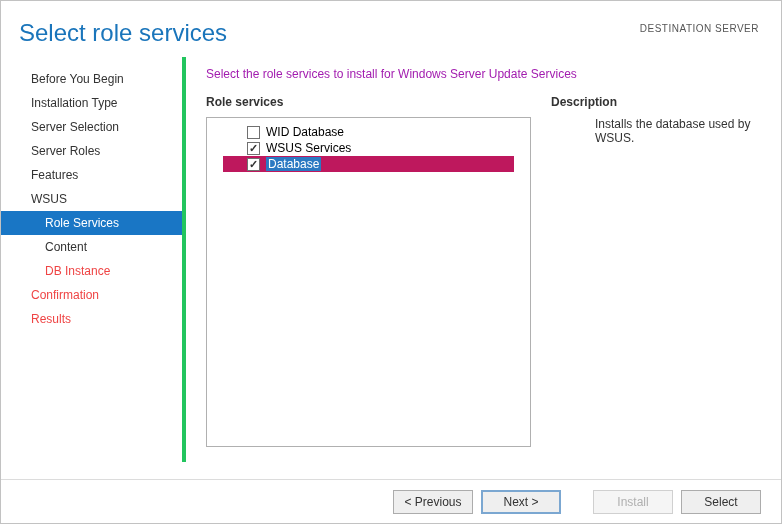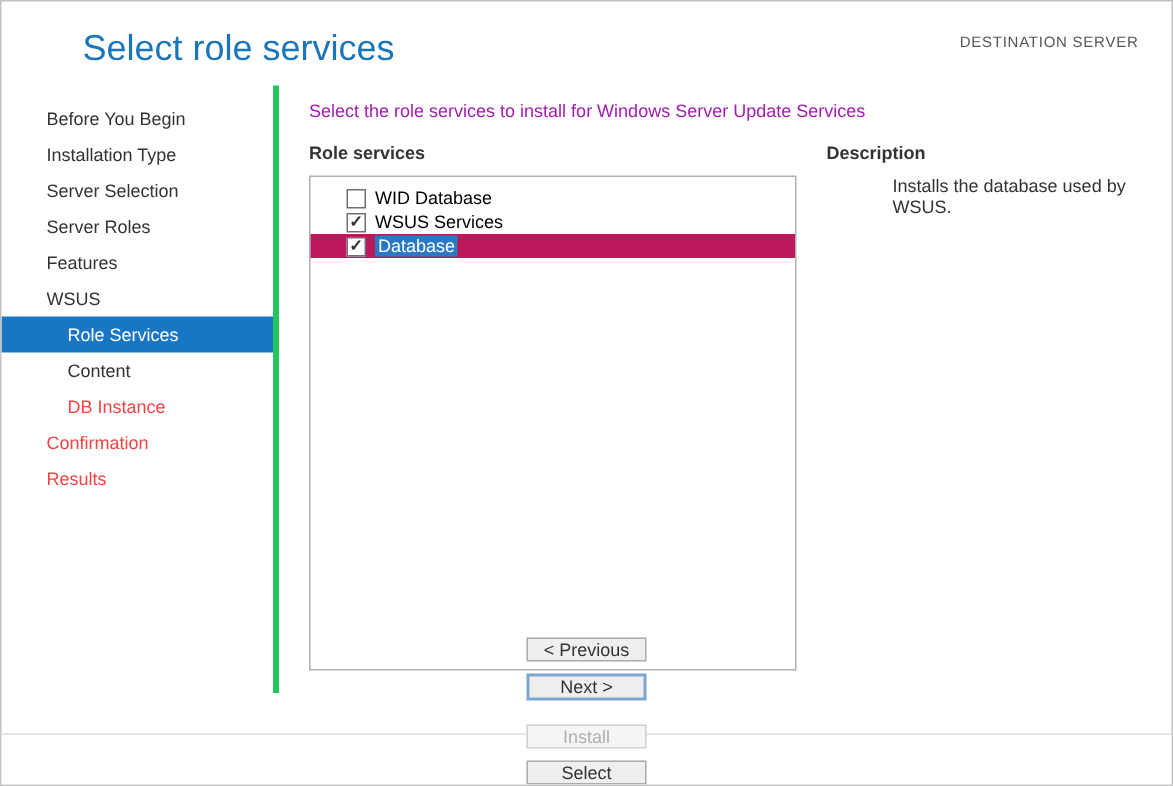--- a/index.html
+++ b/index.html
@@ -1,40 +1,40 @@
 <!DOCTYPE html>
 <html><head>
   <meta charset="utf-8">
   <style>
     * { box-sizing: border-box; margin: 0; padding: 0; font-family: "Segoe UI", Tahoma, sans-serif; }
     body { width: 782px; height: 524px; background: #fff; border: 1px solid #c2c2c2; overflow: hidden; position: relative; }
-    .header { padding: 18px 22px 0 18px; display: flex; justify-content: space-between; align-items: flex-start; margin-left: 36px; }
+    .header { padding: 18px 22px 0 18px; display: flex; justify-content: space-between; align-items: flex-start; }
     .title { font-size: 24px; font-weight: 300; color: #1a75bb; }
     .dest-label { font-size: 10px; color: #555; letter-spacing: 0.5px; margin-top: 4px; }
     .content { display: flex; padding: 10px 0 0 0; height: 415px; }
     .sidebar { width: 185px; padding: 10px 0 0 0; border-right: 4px solid #22c55e; margin-right: 0; flex-shrink: 0; }
     .sidebar-item { font-size: 12px; color: #333; padding: 5px 0 5px 30px; cursor: default; }
     .sidebar-item.selected { background: #1976c5; color: #fff; padding-left: 44px; }
     .sidebar-item.disabled { color: #ef4444; }
     .sidebar-item.sub { padding-left: 44px; }
     .main { flex: 1; padding: 10px 20px 0 20px; }
     .intro { font-size: 12px; color: #a21caf; margin-bottom: 14px; }
     .panels { display: flex; gap: 20px; }
     .roles-panel { width: 325px; }
     .desc-panel { flex: 1; }
     .panel-title { font-size: 12px; font-weight: bold; color: #333; margin-bottom: 8px; }
-    .roles-list { border: 1px solid #b0b0b0; height: 330px; background: #fff; padding: 6px 0; }
+    .roles-list { border: 1px solid #b0b0b0; height: 330px; background: #fff; padding: 6px 16px; }
     .role-row { display: flex; align-items: center; padding: 1px 8px 1px 24px; font-size: 12px; gap: 6px; }
     .role-row.selected { background: #be185d; }
     .role-label { }
     .role-row.selected .role-label { background: #2b79c2; color: #fff; padding: 0 2px; }
     .checkbox { width: 13px; height: 13px; border: 1px solid #707070; background: #fff; display: inline-flex; align-items: center; justify-content: center; font-size: 10px; line-height: 1; flex-shrink: 0; cursor: pointer; }
     .checkbox.checked::after { content: "✓"; color: #333; font-weight: bold; font-size: 11px; }
     .desc-text { font-size: 12px; color: #333; margin-left: 44px; }
-    .footer { position: absolute; bottom: 0; left: 0; right: 0; height: 34px; border-top: 1px solid #dcdcdc; display: flex; justify-content: flex-end; align-items: center; padding: 0 20px; gap: 8px; background: #fff; flex-direction: column; }
+    .footer { position: absolute; bottom: 0; left: 0; right: 0; height: 44px; border-top: 1px solid #dcdcdc; display: flex; justify-content: flex-end; align-items: center; padding: 0 20px; gap: 8px; background: #fff; }
     .btn { min-width: 80px; height: 24px; font-size: 12px; border: 1px solid #acacac; background: #efefef; color: #333; cursor: pointer; }
     .btn:disabled { color: #b0b0b0; border-color: #d0d0d0; background: #f5f5f5; cursor: default; }
     .btn.default { border: 2px solid #7ba7d1; }
     .btn-gap { width: 16px; }
   </style>
 </head>
 <body>
 
 <div class="header">
   <div class="title">Select role services</div>

